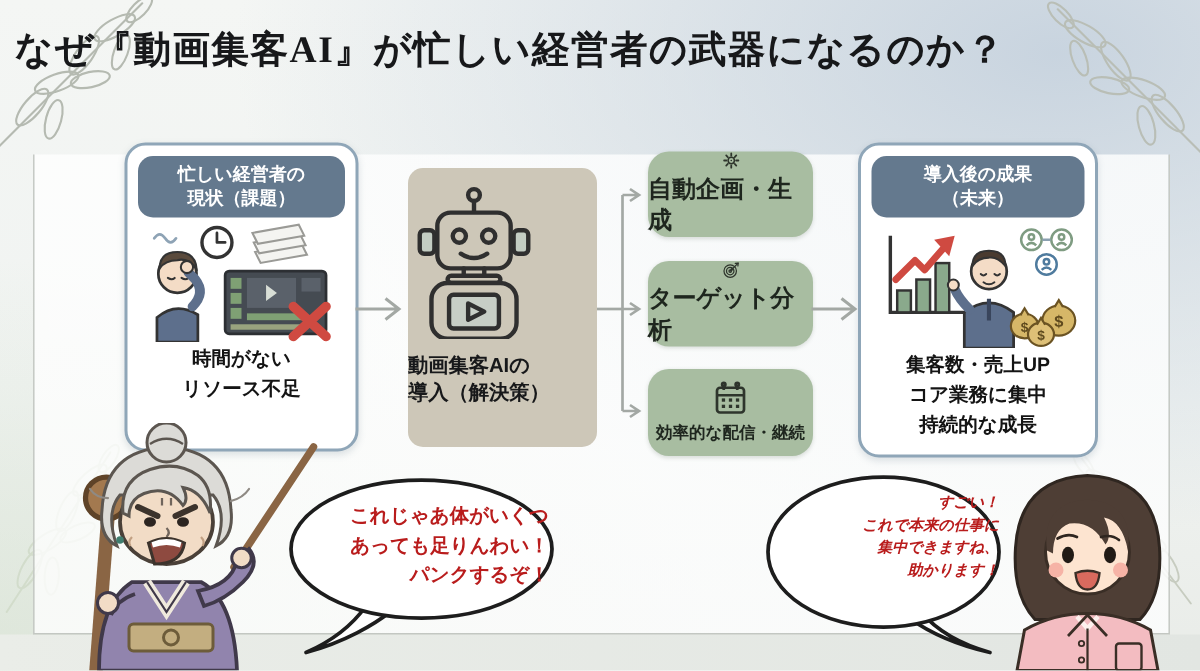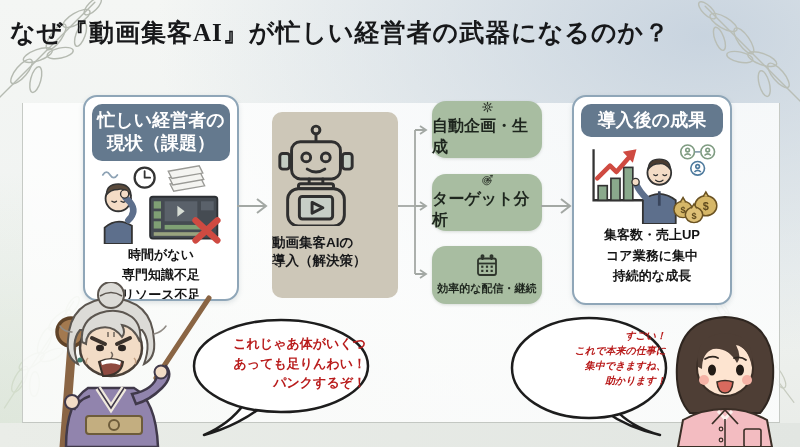--- a/index.html
+++ b/index.html
@@ -28,21 +28,21 @@
   }
   .bottom-band{position:absolute;left:0;top:423px;width:800px;height:24px;z-index:1;
     background:linear-gradient(90deg,#eaede8,#e2e6e2);}
   
   .card{
     position:absolute;z-index:3;background:#ffffff;border:2px solid #8fa6b8;
     border-radius:14px;box-shadow:0 2px 5px rgba(90,110,130,.18);overflow:hidden;text-align:center;
   }
   .card-header{
     margin:7px 7px 3px;background:#64798e;border-radius:10px;color:#ffffff;
-    font-weight:700;font-size:18px;line-height:1.3;padding:5px 2px;
+    font-weight:700;font-size:12px;line-height:1.3;padding:5px 2px;
   }
   .card-items{margin-top:1px;font-weight:700;font-size:13px;line-height:1.55;color:#141414;}
   .card-illus{display:block;margin:2px auto 0;}
   
   .solution-card{
     position:absolute;left:272px;top:112px;width:126px;height:186px;z-index:3;
     background:#cdc7b8;border-radius:10px;text-align:left;
   }
   .solution-label{font-weight:700;font-size:13.5px;line-height:1.35;color:#17181a;margin-top:4px;}
   
@@ -139,21 +139,20 @@
     <rect x="62" y="63" width="8" height="8" fill="#7fa074"></rect>
     <rect x="74" y="41" width="36" height="22" fill="#5a616a"></rect>
     <path d="M88 46 L96 52 L88 58 Z" fill="#d8ded6"></path>
     <rect x="114" y="41" width="14" height="10" fill="#5a616a"></rect>
     <rect x="74" y="67" width="42" height="5" fill="#7fa074"></rect>
     <rect x="62" y="75" width="54" height="4" fill="#99a37e"></rect>
     <path d="M108 62 L132 84 M132 62 L108 84" stroke="#cf4a41" stroke-width="7" stroke-linecap="round"></path>
   </svg>
   <div class="card-items">
     <div>時間がない</div>
-    <div>専門知識不足</div>
     <div>リソース不足</div>
   </div>
 </div>
 
 <svg class="arrow" style="left:236px;top:197px" width="34" height="18" viewBox="0 0 34 18">
   <path d="M1 9 H29 M21 2 L30 9 L21 16" fill="none" stroke="#a3a8a4" stroke-width="2"></path>
 </svg>
 
 <div class="solution-card">
   <svg width="88" height="102" viewBox="0 0 90 104" style="margin-top:12px">
@@ -238,20 +237,21 @@
   <div class="feature-label small">効率的な配信・継続</div>
 </div>
 
 <svg class="arrow" style="left:540px;top:197px" width="34" height="18" viewBox="0 0 34 18">
   <path d="M1 9 H29 M21 2 L30 9 L21 16" fill="none" stroke="#a3a8a4" stroke-width="2"></path>
 </svg>
 
 <div class="card" style="left:572px;top:95px;width:156px;height:206px;">
   <div class="card-header">
     <div>導入後の成果</div>
+    <div>（未来）</div>
   </div>
   <svg class="card-illus" width="142" height="84" viewBox="0 0 144 92">
     <path d="M8 10 V66 H64" fill="none" stroke="#333" stroke-width="2.5"></path>
     <g fill="#8aa98c" stroke="#333" stroke-width="1.8">
       <rect x="13" y="50" width="10" height="16"></rect>
       <rect x="27" y="42" width="10" height="24"></rect>
       <rect x="41" y="30" width="10" height="36"></rect>
     </g>
     <path d="M12 42 L26 28 L33 35 L46 20" fill="none" stroke="#cf4a41" stroke-width="5" stroke-linecap="round" stroke-linejoin="round"></path>
     <path d="M40 13 L55 10 L51 25 Z" fill="#cf4a41"></path>

